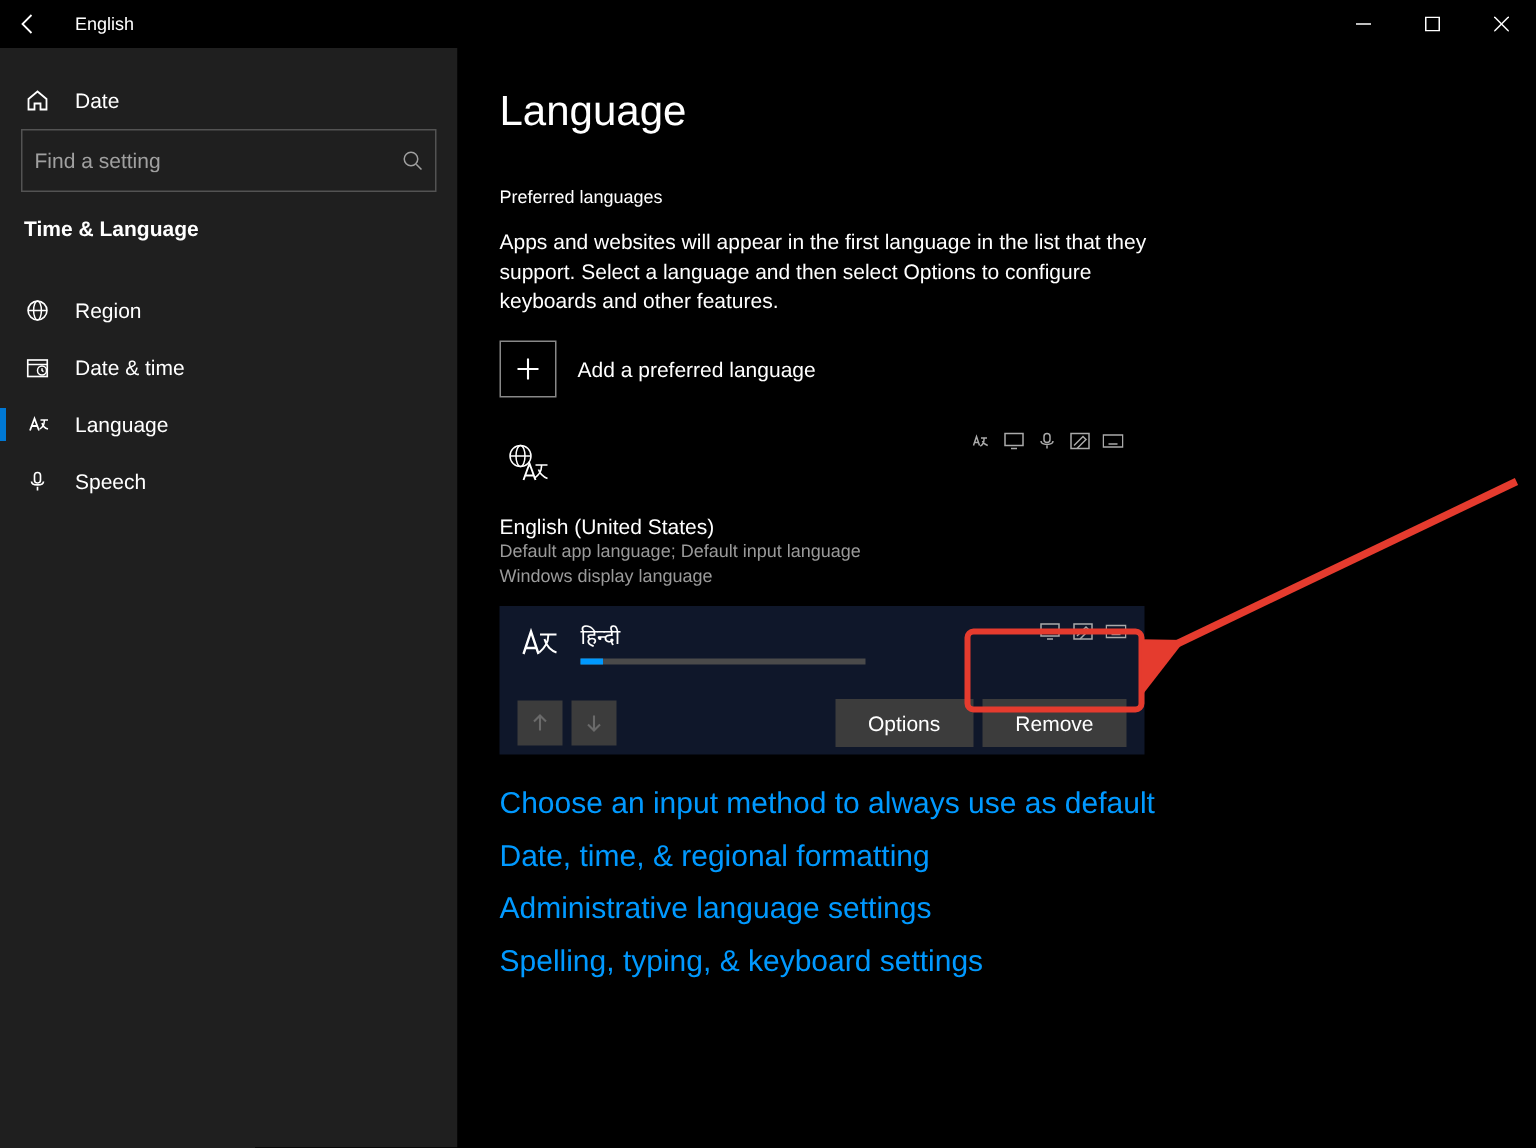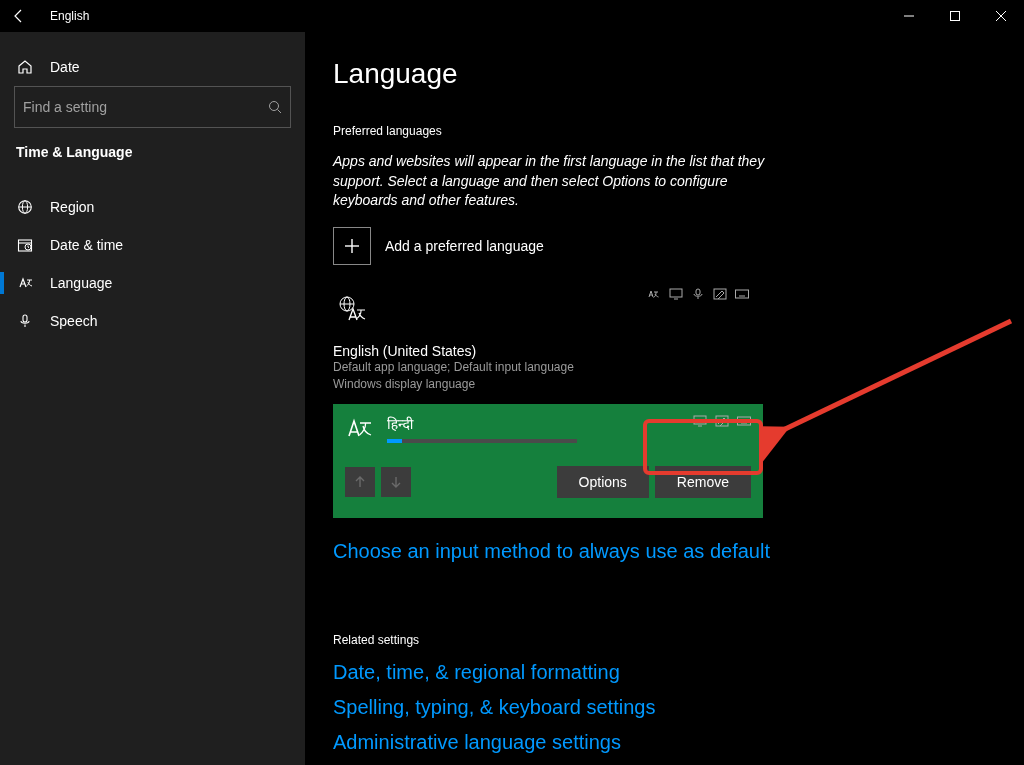--- a/index.html
+++ b/index.html
@@ -27,36 +27,36 @@
   .search-wrap { padding: 0 14px 8px 14px; }
   .search-box { width: 100%; height: 42px; border: 1px solid #535353; background: transparent; display: flex; align-items: center; padding: 0 8px; }
   .search-input { flex: 1; background: transparent; border: none; outline: none; color: #fff; font-size: 14px; }
   .search-input::placeholder { color: #a0a0a0; }
   .search-icon { width: 14px; height: 14px; }
 
   .content { flex: 1; padding: 26px 0 0 28px; overflow: auto; background: #000; }
   h1.page-title { font-size: 28px; font-weight: 400; margin-bottom: 34px; }
   h2.section { font-size: 12px; font-weight: 400; margin-bottom: 14px; }
   h2.section.related { margin-top: 70px; }
-  .desc { font-size: 14px; color: #fff; max-width: 440px; line-height: 1.4; margin-bottom: 16px; font-style: italic; }
+  .desc { font-size: 14px; color: #fff; max-width: 440px; line-height: 1.4; margin-bottom: 16px; }
 
   .add-row { display: flex; align-items: center; gap: 14px; margin-bottom: 20px; cursor: default; }
   .plus-box { width: 38px; height: 38px; border: 1px solid #888; display: flex; align-items: center; justify-content: center; }
   .plus-box svg { stroke: #fff; }
 
   .lang-row { display: flex; align-items: flex-start; gap: 14px; padding: 6px 0; max-width: 420px; position: relative; flex-direction: column; }
   .lang-row .lang-icon { width: 38px; height: 38px; display: flex; align-items: center; justify-content: center; }
   .lang-row .lang-info { flex: 1; }
   .lang-name { font-size: 14px; }
   .lang-sub { font-size: 12px; color: #9a9a9a; line-height: 1.4; }
   .lang-badges { position: absolute; right: 4px; top: 2px; display: flex; gap: 8px; }
   .lang-badges span { width: 14px; height: 12px; }
   .lang-badges svg { stroke: #aaa; fill: none; }
 
-  .lang-selected { background: #15803d; max-width: 430px; padding: 10px 12px 20px 12px; margin-top: 6px; }
+  .lang-selected { background: #0f172a; max-width: 430px; padding: 10px 12px 5px 12px; margin-top: 6px; }
   .sel-top { display: flex; align-items: flex-start; gap: 12px; position: relative; }
   .sel-top .lang-badges { right: 0; top: 0; }
   .sel-name { font-size: 14px; color: #fff; }
   .progress { margin-top: 6px; width: 190px; height: 4px; background: #4a4a4a; position: relative; }
   .progress .bar { position: absolute; left: 0; top: 0; bottom: 0; width: 8%; background: #0099ff; }
 
   .sel-actions { display: flex; align-items: center; gap: 6px; margin-top: 22px; }
   .arrow-btn { width: 30px; height: 30px; background: #3c3c3c; display:flex; align-items:center; justify-content:center; }
   .arrow-btn.disabled svg { stroke: #6a6a6a; }
   .spacer { flex: 1; }
@@ -269,24 +269,23 @@
             </svg>
           </div>
         <div class="spacer"></div>
         <button class="btn">Options</button>
         <button class="btn" id="remove-btn">Remove</button>
       </div>
     </div>
 
     <a class="link after-block">Choose an input method to always use as default</a>
 
-    <h2 class="section related">Related settings</h2>
     <a class="link">Date, time, &amp; regional formatting</a>
+    <a class="link">Administrative language settings</a>
     <a class="link">Spelling, typing, &amp; keyboard settings</a>
-    <a class="link">Administrative language settings</a>
   </div>
 </div>
 
 <div class="remove-highlight" id="hl" style="left: 642.859px; top: 419.375px; width: 120.141px; height: 56px;"></div>
 
 <svg class="arrow-annot" id="arrow" width="260" height="160" style="left: 761px; top: 311.375px;">
   <defs>
       <marker id="ah" markerWidth="12" markerHeight="12" refX="2" refY="6" orient="auto">
         <path d="M12 0 L0 6 L12 12 Z" fill="#e53b2e"></path>
       </marker>

